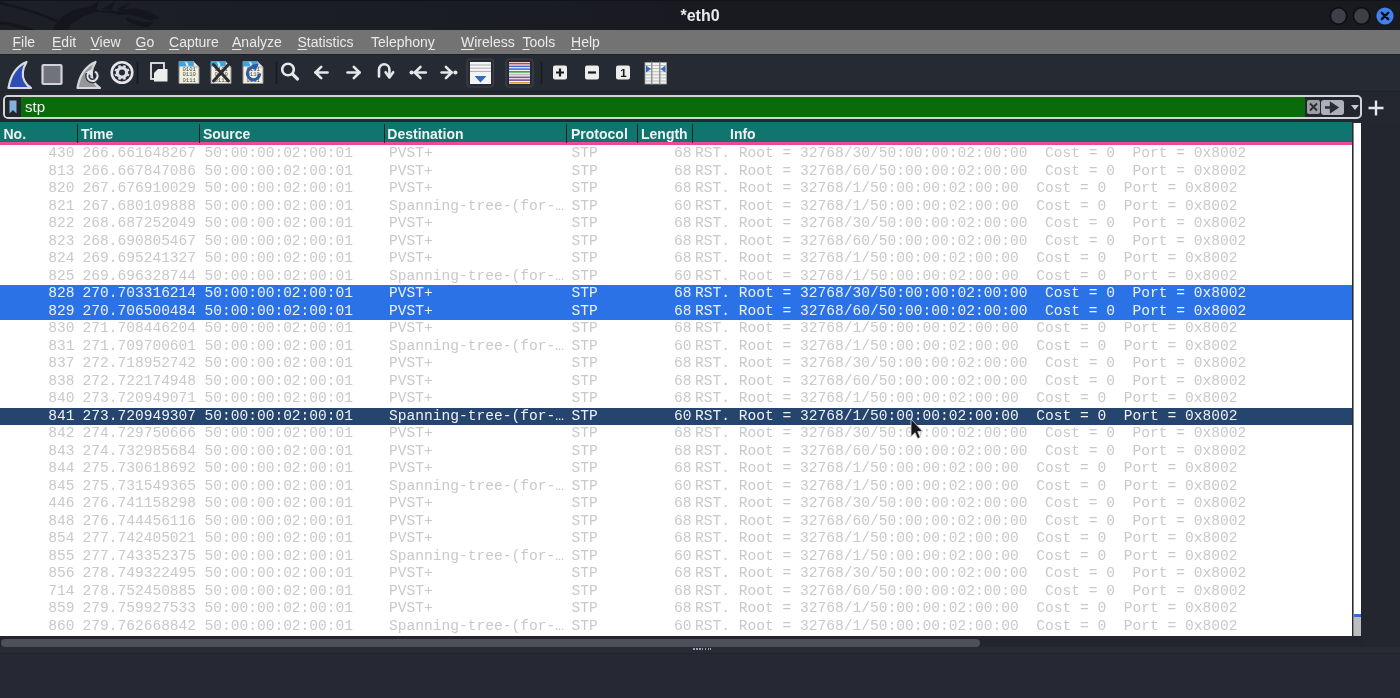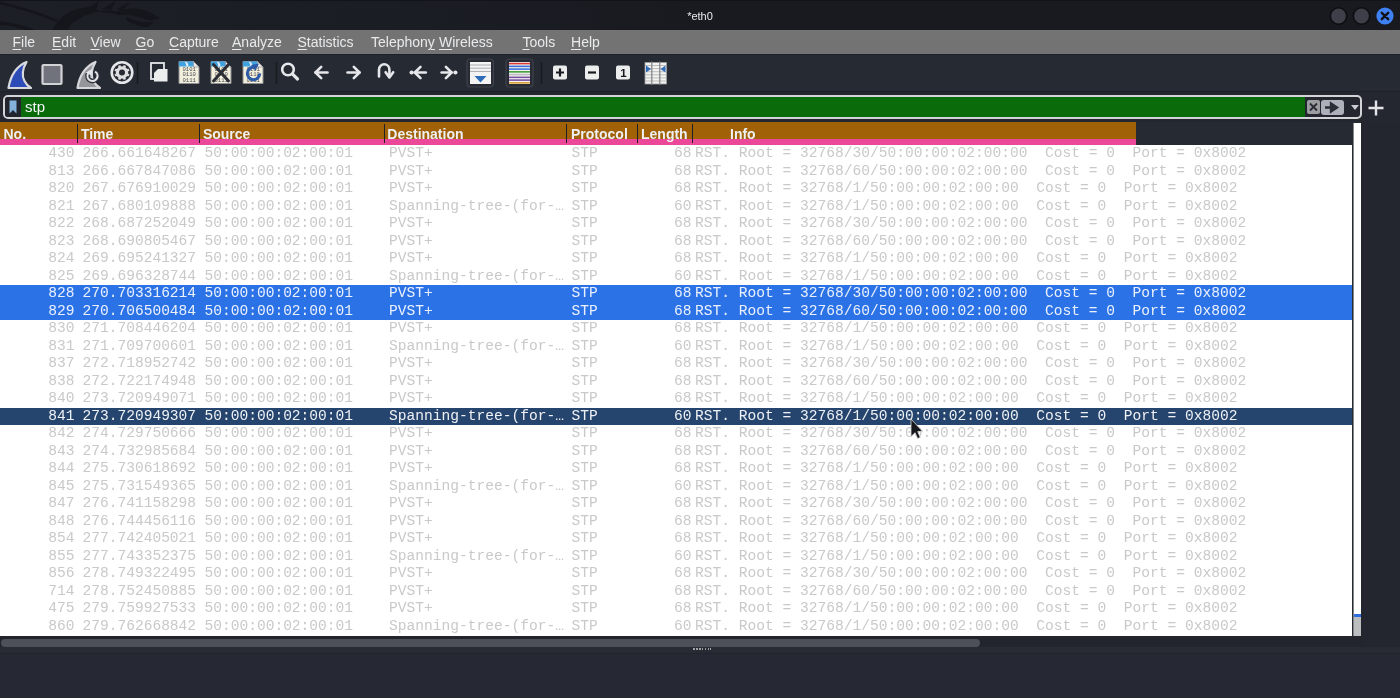--- a/index.html
+++ b/index.html
@@ -1,31 +1,31 @@
 <!DOCTYPE html>
 <html><head><meta charset="utf-8"><title>*eth0</title><style>
 *{margin:0;padding:0;box-sizing:border-box}
 html,body{width:1400px;height:698px;overflow:hidden;background:#262a33;font-family:"Liberation Sans",sans-serif}
 #app{position:absolute;left:0;top:0;width:1400px;height:698px;overflow:hidden}
 .a{position:absolute}
 #title{left:0;top:0;width:1400px;height:30px;background:linear-gradient(90deg,#1d1f26 0,#1b1d24 420px,#181a20 700px,#181a20 100%);border-top:1px solid #131419;overflow:hidden}
-#title .t{position:absolute;left:0;right:0;top:0;height:30px;line-height:30px;text-align:center;color:#e9eaee;font-size:11px;font-weight:400}
+#title .t{position:absolute;left:0;right:0;top:0;height:30px;line-height:30px;text-align:center;color:#e9eaee;font-size:16px;font-weight:700}
 #menubar{left:0;top:30px;width:1400px;height:24px;background:#737373}
 .mi{position:absolute;top:0;height:24px;line-height:25px;color:#e9eaec;font-size:14px}
 .mi u{text-decoration-thickness:1px;text-underline-offset:2px}
 #toolbar{left:0;top:54px;width:1400px;height:38px;background:#262a33;border-top:1px solid #1d2027;border-bottom:1px solid #1d2027}
 #filterrow{left:0;top:92px;width:1400px;height:30px;background:#24272f}
 #ffield{position:absolute;left:3px;top:3px;width:1359px;height:24px;border:2px solid #d2d4d8;border-radius:5px;background:#23262e;overflow:hidden}
 #fgreen{position:absolute;left:16px;top:0;width:1284px;height:20px;background:#0a6b0a}
 #fbook{position:absolute;left:0;top:0;width:16px;height:20px;background:#22252d}
 #ftext{position:absolute;left:20px;top:0;height:20px;line-height:20px;color:#f4f5f7;font-size:15px}
 #fx{position:absolute;left:1301.5px;top:3px;width:13px;height:14px;background:#9b9da1;border-radius:2px}
 #fa{position:absolute;left:1316px;top:2.5px;width:23px;height:15px;background:#adb0b8;border-radius:3px}
 #fcaret{position:absolute;left:1346px;top:8px;width:0;height:0;border-left:4.5px solid transparent;border-right:4.5px solid transparent;border-top:5px solid #c9cbd0}
-#header{left:0;top:122px;width:1136px;height:23px;background:#a16207;border-bottom:6px solid #ec4899}
+#header{left:0;top:122px;width:1352px;height:23px;background:#0f766e;border-bottom:3px solid #ec4899}
 .h{position:absolute;top:0;height:23px;line-height:24px;color:#eef0f3;font-size:14px;font-weight:700}
 .hs{position:absolute;top:2px;height:19px;width:1px;background:#1d2026}
 #list{left:0;top:145px;width:1352px;height:491px;background:#ffffff;overflow:hidden}
 .r{position:absolute;left:0;width:1352px;height:17.5px;font-family:"Liberation Mono",monospace;font-size:14.58px;line-height:17.5px;color:#c8cac8;white-space:pre}
 .r span{position:absolute;top:0;height:17.5px}
 .r.s{background:#2b72e7;color:#ebf1fc}
 .r.d{background:#25456e;color:#eff1f4}
 .c0{left:0;width:74.5px;text-align:right}
 .c1{left:82.4px}.c2{left:204.4px}.c3{left:389px}.c4{left:571.6px}
 .c5{left:637px;width:54.5px;text-align:right}
@@ -67,21 +67,21 @@
 </div>
 <div id="menubar" class="a">
       <span class="mi" style="left:12.5px"><u>F</u>ile</span>
       <span class="mi" style="left:52px"><u>E</u>dit</span>
       <span class="mi" style="left:90.5px"><u>V</u>iew</span>
       <span class="mi" style="left:135.5px"><u>G</u>o</span>
       <span class="mi" style="left:169px"><u>C</u>apture</span>
       <span class="mi" style="left:232px"><u>A</u>nalyze</span>
       <span class="mi" style="left:297.5px"><u>S</u>tatistics</span>
       <span class="mi" style="left:371px">Telephon<u>y</u></span>
-      <span class="mi" style="left:439px"><u>W</u>ireless</span>
+      <span class="mi" style="left:461px"><u>W</u>ireless</span>
       <span class="mi" style="left:522.5px"><u>T</u>ools</span>
       <span class="mi" style="left:571px"><u>H</u>elp</span>
     </div>
 <div id="toolbar" class="a">
       <svg class="a" style="left:0;top:0" width="1400" height="36" viewBox="0 0 1400 36">
         <g transform="translate(7,6.5)">
           <path d="M1.5,26.5 C3.5,14 9,5 19.5,0.5 C15.5,7.5 14.5,14 17.5,19.5 C19,22.5 21.5,25 24,26.5 Z" fill="#2e4cb8" stroke="#d8dade" stroke-width="2.2" stroke-linejoin="round"></path>
         </g>
         <rect x="42.5" y="10" width="19" height="19" rx="1" fill="#70737b" stroke="#d2d3d6" stroke-width="2.2"></rect>
         <g transform="translate(76,6.5)">
@@ -254,27 +254,27 @@
 <div class="r n" style="top:175.0px"><span class="c0">830</span><span class="c1">271.708446204</span><span class="c2">50:00:00:02:00:01</span><span class="c3">PVST+</span><span class="c4">STP</span><span class="c5">68</span><span class="c6">RST. Root = 32768/1/50:00:00:02:00:00  Cost = 0  Port = 0x8002</span></div>
 <div class="r n" style="top:192.5px"><span class="c0">831</span><span class="c1">271.709700601</span><span class="c2">50:00:00:02:00:01</span><span class="c3">Spanning-tree-(for-…</span><span class="c4">STP</span><span class="c5">60</span><span class="c6">RST. Root = 32768/1/50:00:00:02:00:00  Cost = 0  Port = 0x8002</span></div>
 <div class="r n" style="top:210.0px"><span class="c0">837</span><span class="c1">272.718952742</span><span class="c2">50:00:00:02:00:01</span><span class="c3">PVST+</span><span class="c4">STP</span><span class="c5">68</span><span class="c6">RST. Root = 32768/30/50:00:00:02:00:00  Cost = 0  Port = 0x8002</span></div>
 <div class="r n" style="top:227.5px"><span class="c0">838</span><span class="c1">272.722174948</span><span class="c2">50:00:00:02:00:01</span><span class="c3">PVST+</span><span class="c4">STP</span><span class="c5">68</span><span class="c6">RST. Root = 32768/60/50:00:00:02:00:00  Cost = 0  Port = 0x8002</span></div>
 <div class="r n" style="top:245.0px"><span class="c0">840</span><span class="c1">273.720949071</span><span class="c2">50:00:00:02:00:01</span><span class="c3">PVST+</span><span class="c4">STP</span><span class="c5">68</span><span class="c6">RST. Root = 32768/1/50:00:00:02:00:00  Cost = 0  Port = 0x8002</span></div>
 <div class="r d" style="top:262.5px"><span class="c0">841</span><span class="c1">273.720949307</span><span class="c2">50:00:00:02:00:01</span><span class="c3">Spanning-tree-(for-…</span><span class="c4">STP</span><span class="c5">60</span><span class="c6">RST. Root = 32768/1/50:00:00:02:00:00  Cost = 0  Port = 0x8002</span></div>
 <div class="r n" style="top:280.0px"><span class="c0">842</span><span class="c1">274.729750666</span><span class="c2">50:00:00:02:00:01</span><span class="c3">PVST+</span><span class="c4">STP</span><span class="c5">68</span><span class="c6">RST. Root = 32768/30/50:00:00:02:00:00  Cost = 0  Port = 0x8002</span></div>
 <div class="r n" style="top:297.5px"><span class="c0">843</span><span class="c1">274.732985684</span><span class="c2">50:00:00:02:00:01</span><span class="c3">PVST+</span><span class="c4">STP</span><span class="c5">68</span><span class="c6">RST. Root = 32768/60/50:00:00:02:00:00  Cost = 0  Port = 0x8002</span></div>
 <div class="r n" style="top:315.0px"><span class="c0">844</span><span class="c1">275.730618692</span><span class="c2">50:00:00:02:00:01</span><span class="c3">PVST+</span><span class="c4">STP</span><span class="c5">68</span><span class="c6">RST. Root = 32768/1/50:00:00:02:00:00  Cost = 0  Port = 0x8002</span></div>
 <div class="r n" style="top:332.5px"><span class="c0">845</span><span class="c1">275.731549365</span><span class="c2">50:00:00:02:00:01</span><span class="c3">Spanning-tree-(for-…</span><span class="c4">STP</span><span class="c5">60</span><span class="c6">RST. Root = 32768/1/50:00:00:02:00:00  Cost = 0  Port = 0x8002</span></div>
-<div class="r n" style="top:350.0px"><span class="c0">847</span><span class="c1">276.741158298</span><span class="c2">50:00:00:02:00:01</span><span class="c3">PVST+</span><span class="c4">STP</span><span class="c5">68</span><span class="c6">RST. Root = 32768/30/50:00:00:02:00:00  Cost = 0  Port = 0x8002</span></div>
+<div class="r n" style="top:350.0px"><span class="c0">446</span><span class="c1">276.741158298</span><span class="c2">50:00:00:02:00:01</span><span class="c3">PVST+</span><span class="c4">STP</span><span class="c5">68</span><span class="c6">RST. Root = 32768/30/50:00:00:02:00:00  Cost = 0  Port = 0x8002</span></div>
 <div class="r n" style="top:367.5px"><span class="c0">848</span><span class="c1">276.744456116</span><span class="c2">50:00:00:02:00:01</span><span class="c3">PVST+</span><span class="c4">STP</span><span class="c5">68</span><span class="c6">RST. Root = 32768/60/50:00:00:02:00:00  Cost = 0  Port = 0x8002</span></div>
 <div class="r n" style="top:385.0px"><span class="c0">854</span><span class="c1">277.742405021</span><span class="c2">50:00:00:02:00:01</span><span class="c3">PVST+</span><span class="c4">STP</span><span class="c5">68</span><span class="c6">RST. Root = 32768/1/50:00:00:02:00:00  Cost = 0  Port = 0x8002</span></div>
 <div class="r n" style="top:402.5px"><span class="c0">855</span><span class="c1">277.743352375</span><span class="c2">50:00:00:02:00:01</span><span class="c3">Spanning-tree-(for-…</span><span class="c4">STP</span><span class="c5">60</span><span class="c6">RST. Root = 32768/1/50:00:00:02:00:00  Cost = 0  Port = 0x8002</span></div>
 <div class="r n" style="top:420.0px"><span class="c0">856</span><span class="c1">278.749322495</span><span class="c2">50:00:00:02:00:01</span><span class="c3">PVST+</span><span class="c4">STP</span><span class="c5">68</span><span class="c6">RST. Root = 32768/30/50:00:00:02:00:00  Cost = 0  Port = 0x8002</span></div>
 <div class="r n" style="top:437.5px"><span class="c0">714</span><span class="c1">278.752450885</span><span class="c2">50:00:00:02:00:01</span><span class="c3">PVST+</span><span class="c4">STP</span><span class="c5">68</span><span class="c6">RST. Root = 32768/60/50:00:00:02:00:00  Cost = 0  Port = 0x8002</span></div>
-<div class="r n" style="top:455.0px"><span class="c0">475</span><span class="c1">279.759927533</span><span class="c2">50:00:00:02:00:01</span><span class="c3">PVST+</span><span class="c4">STP</span><span class="c5">68</span><span class="c6">RST. Root = 32768/1/50:00:00:02:00:00  Cost = 0  Port = 0x8002</span></div>
+<div class="r n" style="top:455.0px"><span class="c0">859</span><span class="c1">279.759927533</span><span class="c2">50:00:00:02:00:01</span><span class="c3">PVST+</span><span class="c4">STP</span><span class="c5">68</span><span class="c6">RST. Root = 32768/1/50:00:00:02:00:00  Cost = 0  Port = 0x8002</span></div>
 <div class="r n" style="top:472.5px"><span class="c0">860</span><span class="c1">279.762668842</span><span class="c2">50:00:00:02:00:01</span><span class="c3">Spanning-tree-(for-…</span><span class="c4">STP</span><span class="c5">60</span><span class="c6">RST. Root = 32768/1/50:00:00:02:00:00  Cost = 0  Port = 0x8002</span></div>
 </div>
 <div id="rmargin" class="a"></div>
 <div id="vtrack" class="a"></div>
 <div id="vmark" class="a"></div>
 <div id="vthumb" class="a"></div>
 <div id="vcorner" class="a"></div>
 <div id="hstrip" class="a"></div>
 <div id="hthumb" class="a"></div>
 <div id="splitter" class="a"></div>

